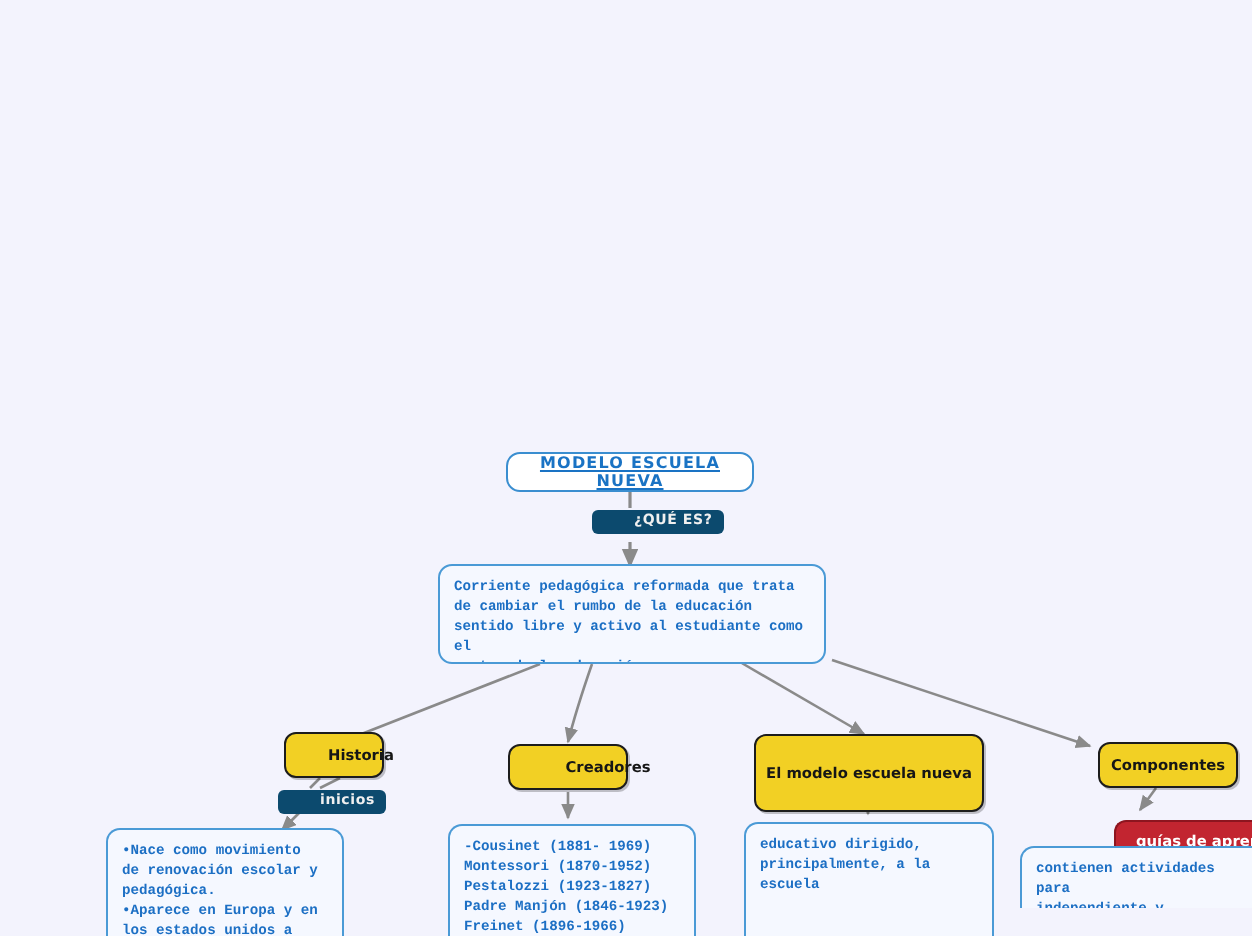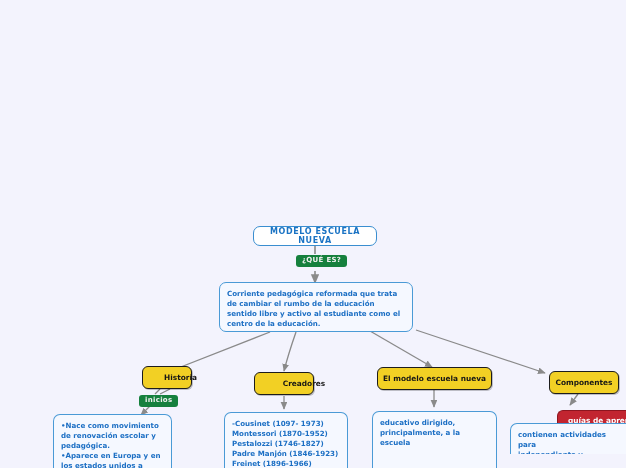--- a/index.html
+++ b/index.html
@@ -45,42 +45,43 @@
     display: flex;
     align-items: center;
     justify-content: center;
     text-align: center;
     padding: 0 7px;
   }
 
   
   .edge-label {
     position: absolute;
-    background: #15803d;
+    background: #0c4a6e;
     color: #f0f0f0;
     font-size: 7px;
     font-weight: bold;
     letter-spacing: 0.3px;
-    padding: 2px 6px 3px 6px;
+    padding: 2px 6px 3px 21px;
     border-radius: 3px;
     white-space: nowrap;
     line-height: 1;
   }
 
   
   .text-panel {
     border: 1.4px solid #4a9ad6;
     border-radius: 7px;
     background: #f5f8ff;
     color: #1c6fc4;
     font-size: 7.1px;
     font-weight: bold;
     line-height: 1.42;
     padding: 6px 7px;
     overflow: hidden;
+    font-family: Liberation Mono, monospace;
   }
   .text-panel p {
     margin: 0;
   }
 
   
   .cat-node {
     background: #f2d024;
     border: 1.6px solid #1c1c1c;
     border-radius: 6px;
@@ -142,21 +143,21 @@
 
     <line x1="284" y1="396" x2="284" y2="409" stroke="#8a8a8a" stroke-width="1.3" marker-end="url(#arrow)"></line>
 
     <line x1="434" y1="390" x2="434" y2="407" stroke="#8a8a8a" stroke-width="1.3" marker-end="url(#arrow)"></line>
 
     <path d="M578,394 L570,405" stroke="#8a8a8a" stroke-width="1.3" fill="none" marker-end="url(#arrow)"></path>
 
     <line x1="578" y1="430" x2="578" y2="437" stroke="#8a8a8a" stroke-width="1.3" marker-end="url(#arrow)"></line>
   </svg>
 
-  <div class="node root-node" style="left:253px; top:226px; width:124px; height:20px;">
+  <div class="node root-node" style="left:253px; top:226px; width:124px; height:20px;text-decoration:underline;">
     <span>MODELO ESCUELA NUEVA</span>
   </div>
 
   <div class="edge-label" style="left:296px; top:255px;">
     <span>¿QUÉ ES?</span>
   </div>
 
   <div class="node text-panel" style="left:219px; top:282px; width:194px; height:50px;">
     <p>Corriente pedagógica reformada que trata</p>
     <p>de cambiar el rumbo de la educación</p>
@@ -179,29 +180,29 @@
     <p>•Aparece en Europa y en</p>
     <p>los estados unidos a</p>
 
   </div>
 
   <div class="node cat-node" style="left:254px; top:372px; width:60px; height:23px;padding-left:48px;">
     <span>Creadores</span>
   </div>
 
   <div class="node text-panel" style="left:224px; top:412px; width:124px; height:56px; border-bottom:none; border-bottom-left-radius:0; border-bottom-right-radius:0;">
-    <p>-Cousinet (1097- 1973)</p>
+    <p>-Cousinet (1881- 1969)</p>
     <p>Montessori (1870-1952)</p>
-    <p>Pestalozzi (1746-1827)</p>
+    <p>Pestalozzi (1923-1827)</p>
     <p>Padre Manjón (1846-1923)</p>
     <p>Freinet (1896-1966)</p>
 
   </div>
 
-  <div class="node cat-node" style="left:377px; top:367px; width:115px; height:23px;">
+  <div class="node cat-node" style="left:377px; top:367px; width:115px; height:39px;">
     <span>El modelo escuela nueva</span>
   </div>
 
   <div class="node text-panel" style="left:372px; top:411px; width:125px; height:57px; border-bottom:none; border-bottom-left-radius:0; border-bottom-right-radius:0;">
     <p>educativo dirigido,</p>
     <p>principalmente, a la escuela</p>
 
   </div>
 
   <div class="node cat-node" style="left:549px; top:371px; width:70px; height:23px;">

